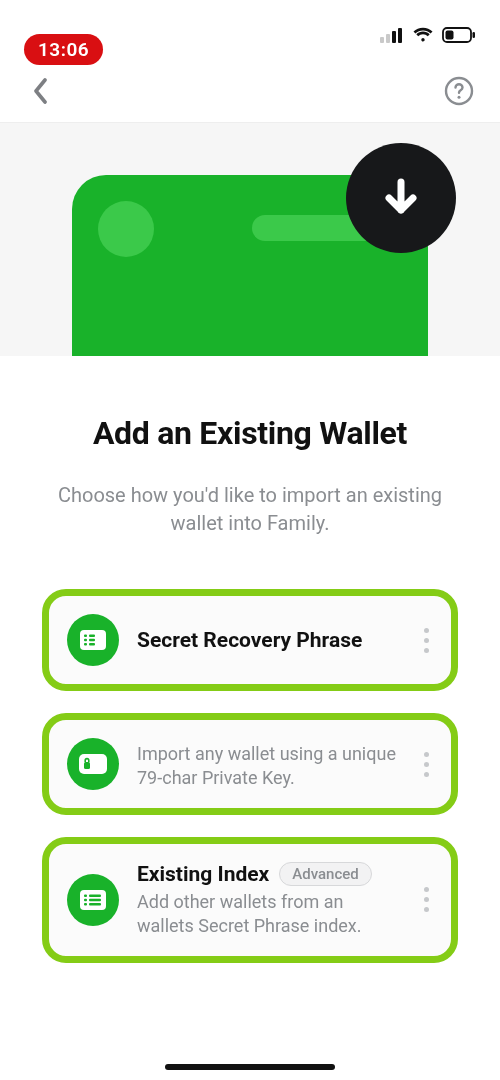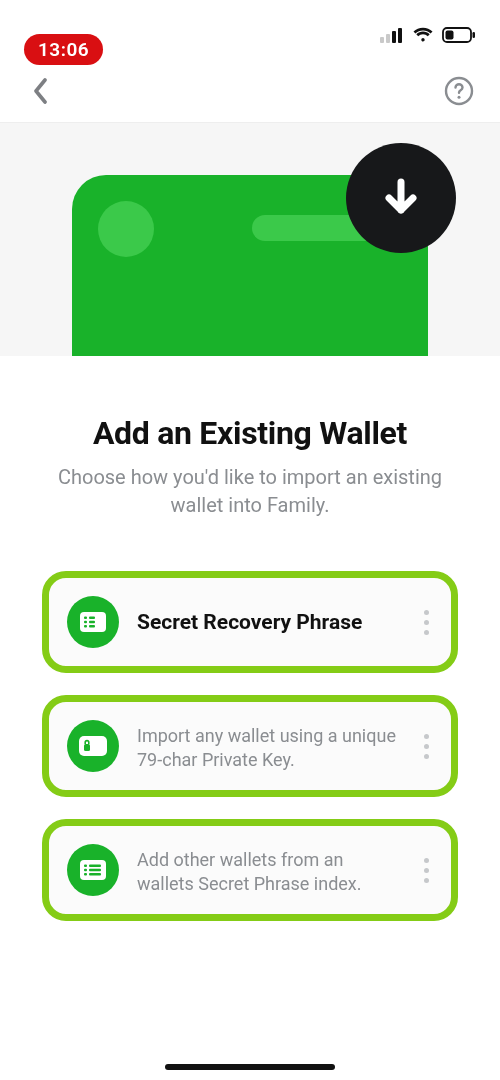--- a/index.html
+++ b/index.html
@@ -20,21 +20,21 @@
   
   .hero { height: 234px; background: #f6f6f6; position: relative; border-top: 1px solid #eeeeee; }
   .card { position: absolute; left: 72px; right: 72px; top: 52px; bottom: 0; background: #19b22a; border-radius: 34px 34px 0 0; }
   .card-dot { position: absolute; left: 26px; top: 26px; width: 56px; height: 56px; border-radius: 50%; background: #3bc94a; }
   .card-pill { position: absolute; right: 26px; top: 40px; width: 150px; height: 26px; border-radius: 14px; background: #3bc94a; }
   .down-badge { position: absolute; right: 44px; top: 20px; width: 110px; height: 110px; border-radius: 50%; background: #17181a; display: flex; align-items: center; justify-content: center; }
 
   
   .content { padding: 58px 34px 8px 34px; background: #fff; }
   .title { font-size: 32px; font-weight: 700; text-align: center; letter-spacing: -0.3px; }
-  .subtitle { font-size: 20px; color: #8a8d91; text-align: center; margin-top: 12px; line-height: 1.38; padding: 0 4px; }
+  .subtitle { font-size: 20px; color: #8a8d91; text-align: center; margin-top: 30px; line-height: 1.38; padding: 0 4px; }
 
   
   .options { margin-top: 52px; display: flex; flex-direction: column; gap: 22px; padding: 0 8px; }
   .option { display: flex; align-items: center; gap: 18px; border: 7px solid #84cc16; border-radius: 24px; padding: 18px 16px 18px 18px; background: #fbfbfb; cursor: pointer; }
   .opt-icon { width: 52px; height: 52px; border-radius: 50%; background: #19b22a; display: flex; align-items: center; justify-content: center; flex-shrink: 0; }
   .opt-text { flex: 1; }
   .opt-title-row { display: flex; align-items: center; gap: 10px; flex-wrap: wrap; }
   .opt-title { font-size: 21px; font-weight: 700; color: #111; }
   .badge { font-size: 15px; color: #8a8d91; border: 1px solid #d7d8da; background: #f2f2f3; padding: 2px 12px; border-radius: 14px; font-weight: 500; }
   .opt-desc { font-size: 18px; color: #8a8d91; margin-top: 4px; line-height: 1.32; }
@@ -156,20 +156,24 @@
               <rect x="1" y="1" width="26" height="20" rx="4" fill="#fff"></rect>
               <rect x="5" y="5.5" width="3" height="2.5" rx="1" fill="#19b22a"></rect>
               <rect x="10" y="5.5" width="12" height="2.5" rx="1" fill="#19b22a"></rect>
               <rect x="5" y="9.8" width="3" height="2.5" rx="1" fill="#19b22a"></rect>
               <rect x="10" y="9.8" width="12" height="2.5" rx="1" fill="#19b22a"></rect>
               <rect x="5" y="14" width="3" height="2.5" rx="1" fill="#19b22a"></rect>
               <rect x="10" y="14" width="12" height="2.5" rx="1" fill="#19b22a"></rect>
             </svg>
         </div>
         <div class="opt-text">
+          <div class="opt-title-row">
+            <span class="opt-title">Existing Index</span>
+            <span class="badge">Advanced</span>
+          </div>
           <div class="opt-desc">Add other wallets from an wallets Secret Phrase index.</div>
         </div>
         <div class="kebab">
             <span></span>
             <span></span>
             <span></span>
           </div>
       </div>
 
     </div>

